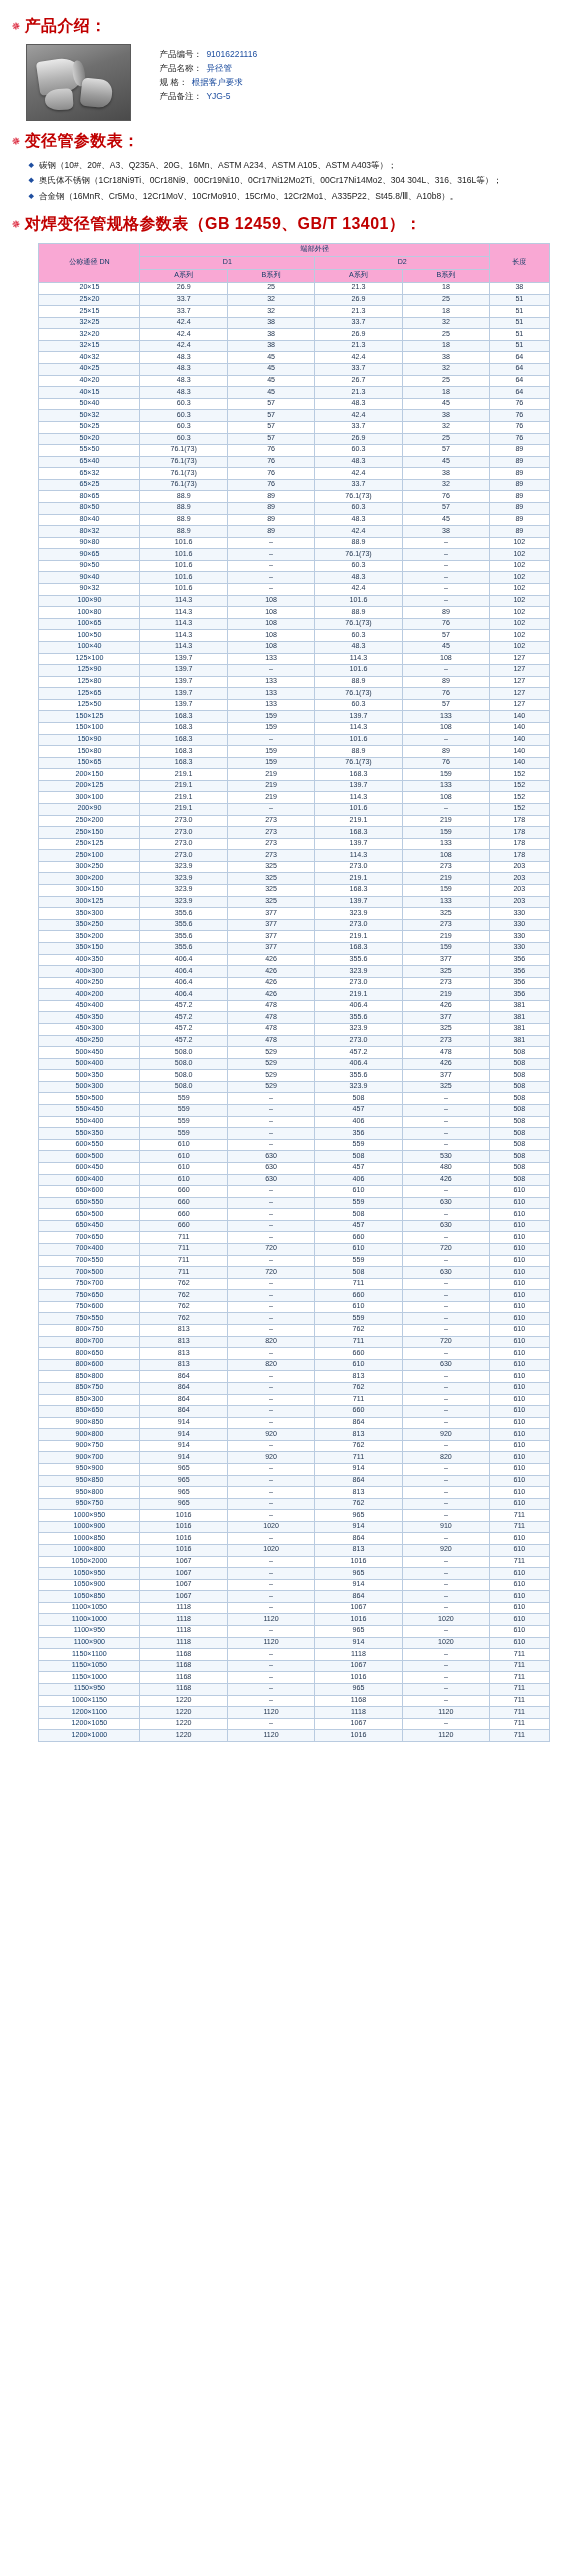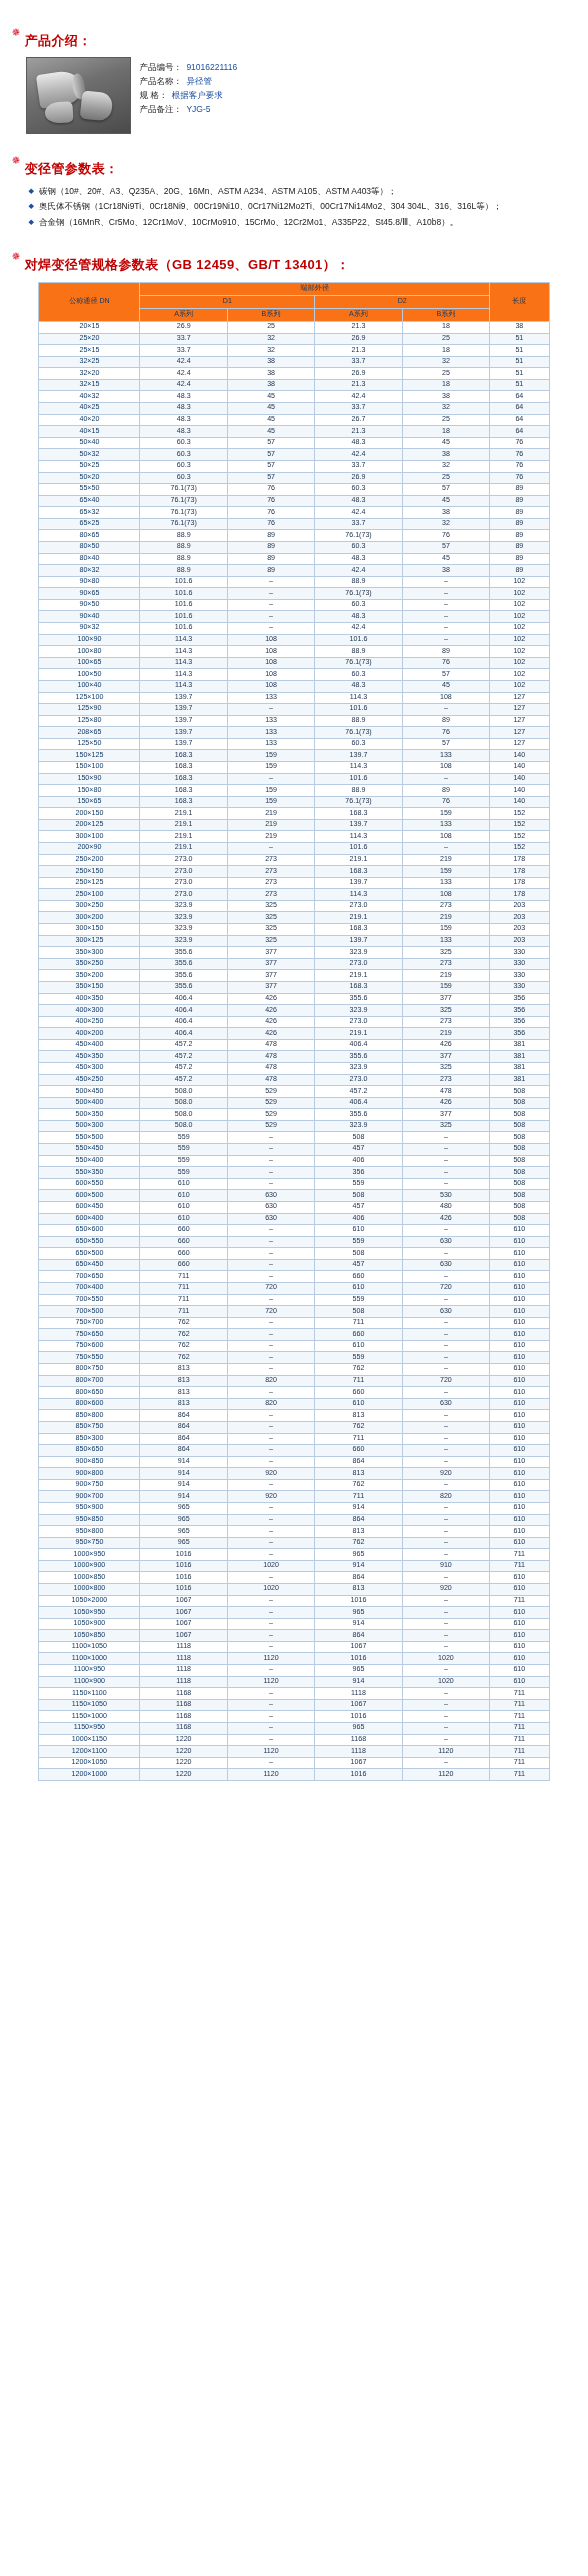--- a/index.html
+++ b/index.html
@@ -21,30 +21,29 @@
     gap: 4.3px;
     margin: 10px 0 7.1px 1.4px;
   }
   .star {
     color: #d4001a;
     font-size: 10.7px;
     line-height: 1;
   }
   .section-title {
     color: #c00000;
-    font-size: 13px;
+    font-size: 16px;
     font-weight: bold;
     letter-spacing: 0.4px;
-    margin-top: 16px;
   }
 
   
   .intro {
     display: flex;
-    gap: 9px;
+    gap: 29px;
     padding-left: 15.6px;
     align-items: flex-start;
   }
   .product-photo {
     width: 105px;
     height: 77px;
     background: linear-gradient(160deg,#9f9f9f 0%,#6f6f6f 40%,#4a4a4a 100%);
     position: relative;
     overflow: hidden;
     flex: 0 0 auto;
@@ -117,21 +116,21 @@
     color: #1c2f4a;
   }
   table.spec-table th, table.spec-table td {
     border: 0.7px solid #b9cbe0;
     text-align: center;
     padding: 1.4px 0.7px;
     height: 10.7px;
     line-height: 7.8px;
   }
   table.spec-table thead th {
-    background: #f97316;
+    background: #f9a8d4;
     color: #123a66;
     font-weight: normal;
     font-size: 7.1px;
     padding: 2.1px 1.4px;
     text-align: center;
   }
   table.spec-table tbody tr:nth-child(odd) { background: #ffffff; }
   table.spec-table tbody tr:nth-child(even) { background: #f2f7fc; }
   table.spec-table td.dn { color: #123a66; }
   .col-dn { width: 17%; }
@@ -494,21 +493,21 @@
           </tr>
           <tr>
             <td class="dn">125×80</td>
             <td>139.7</td>
             <td>133</td>
             <td>88.9</td>
             <td>89</td>
             <td>127</td>
           </tr>
           <tr>
-            <td class="dn">208×65</td>
+            <td class="dn">125×65</td>
             <td>139.7</td>
             <td>133</td>
             <td>76.1(73)</td>
             <td>76</td>
             <td>127</td>
           </tr>
           <tr>
             <td class="dn">125×50</td>
             <td>139.7</td>
             <td>133</td>

